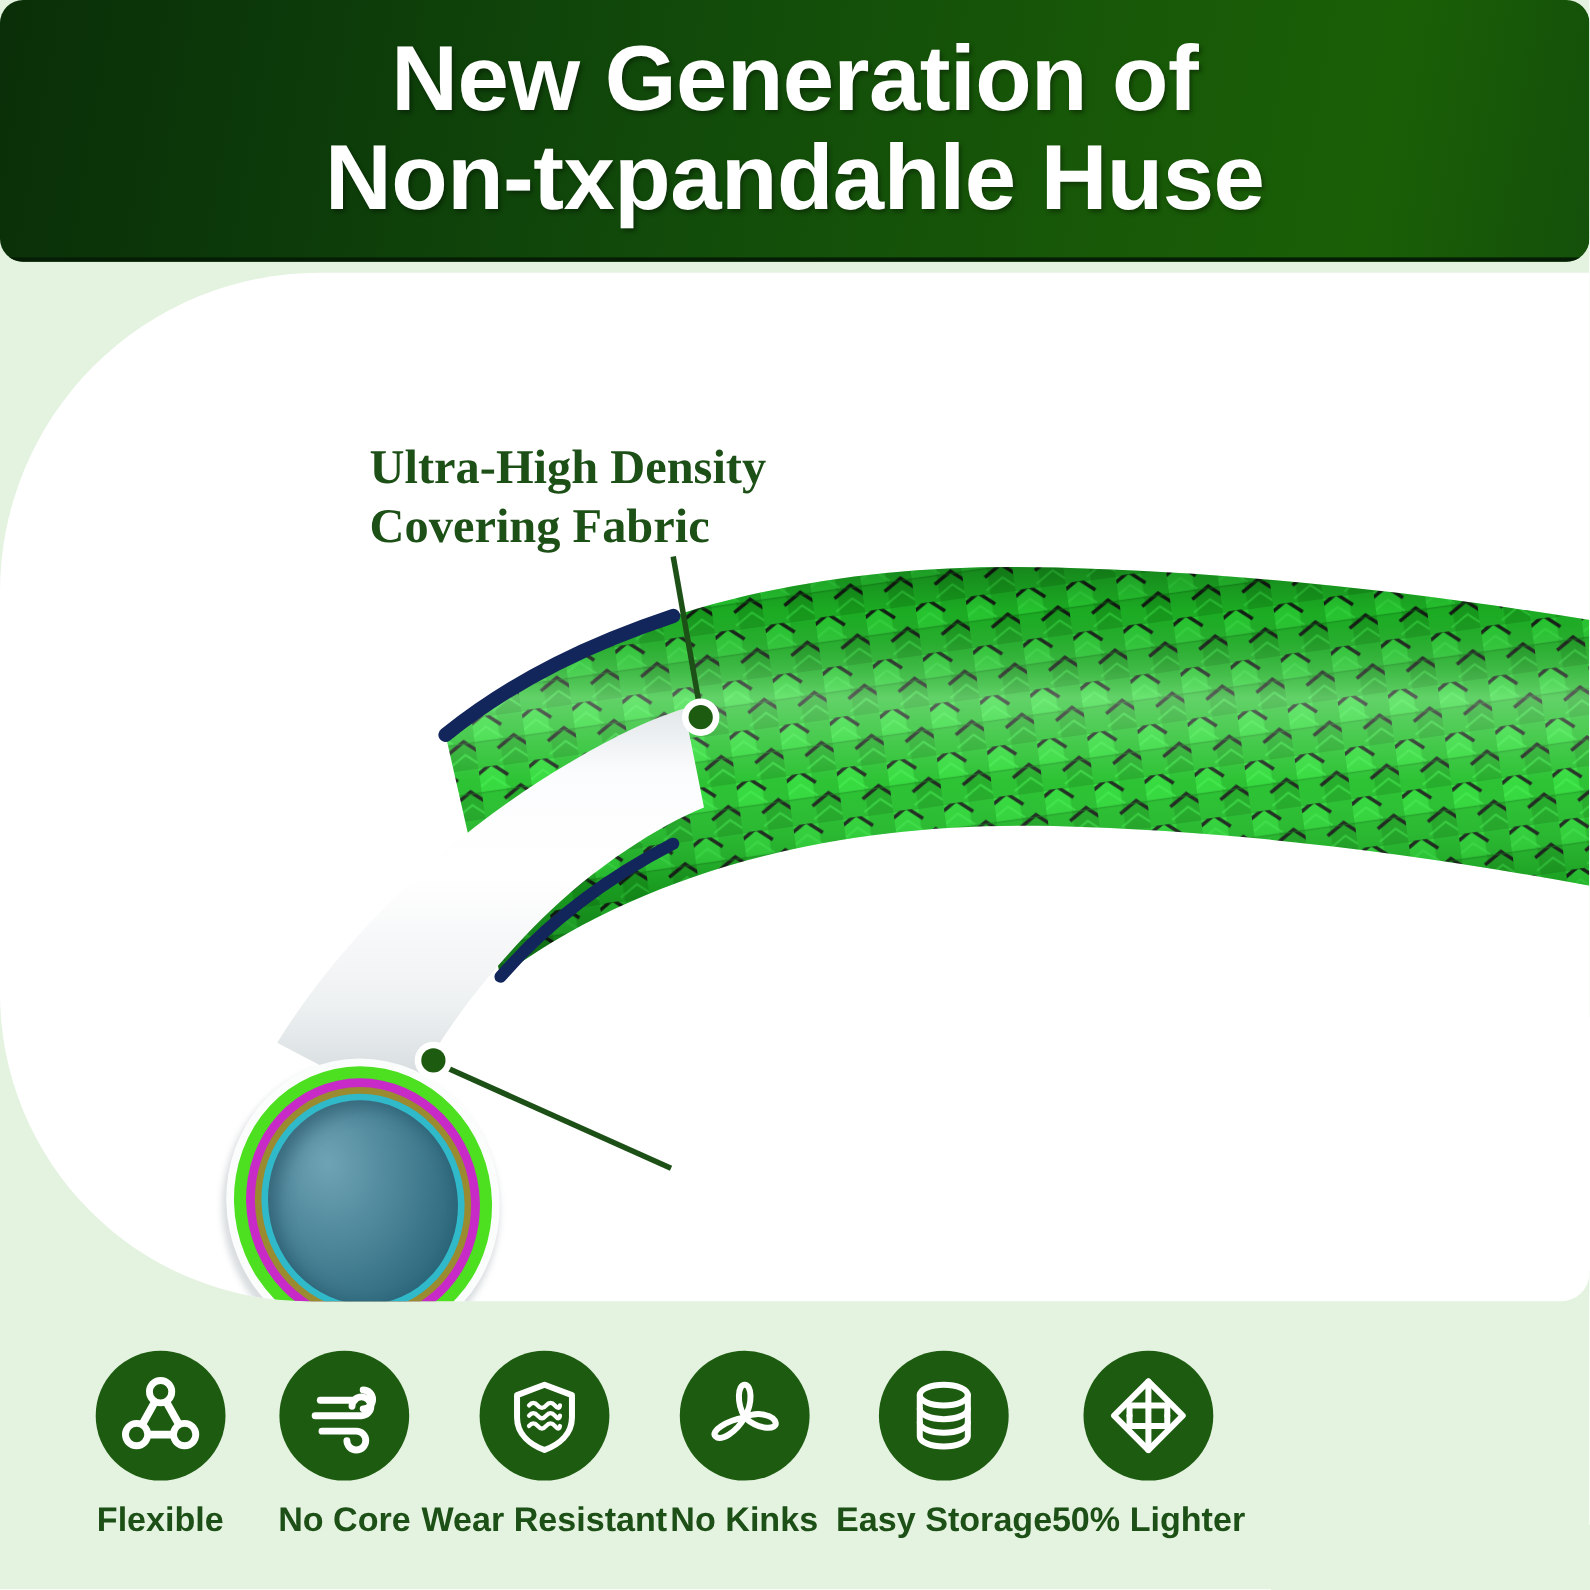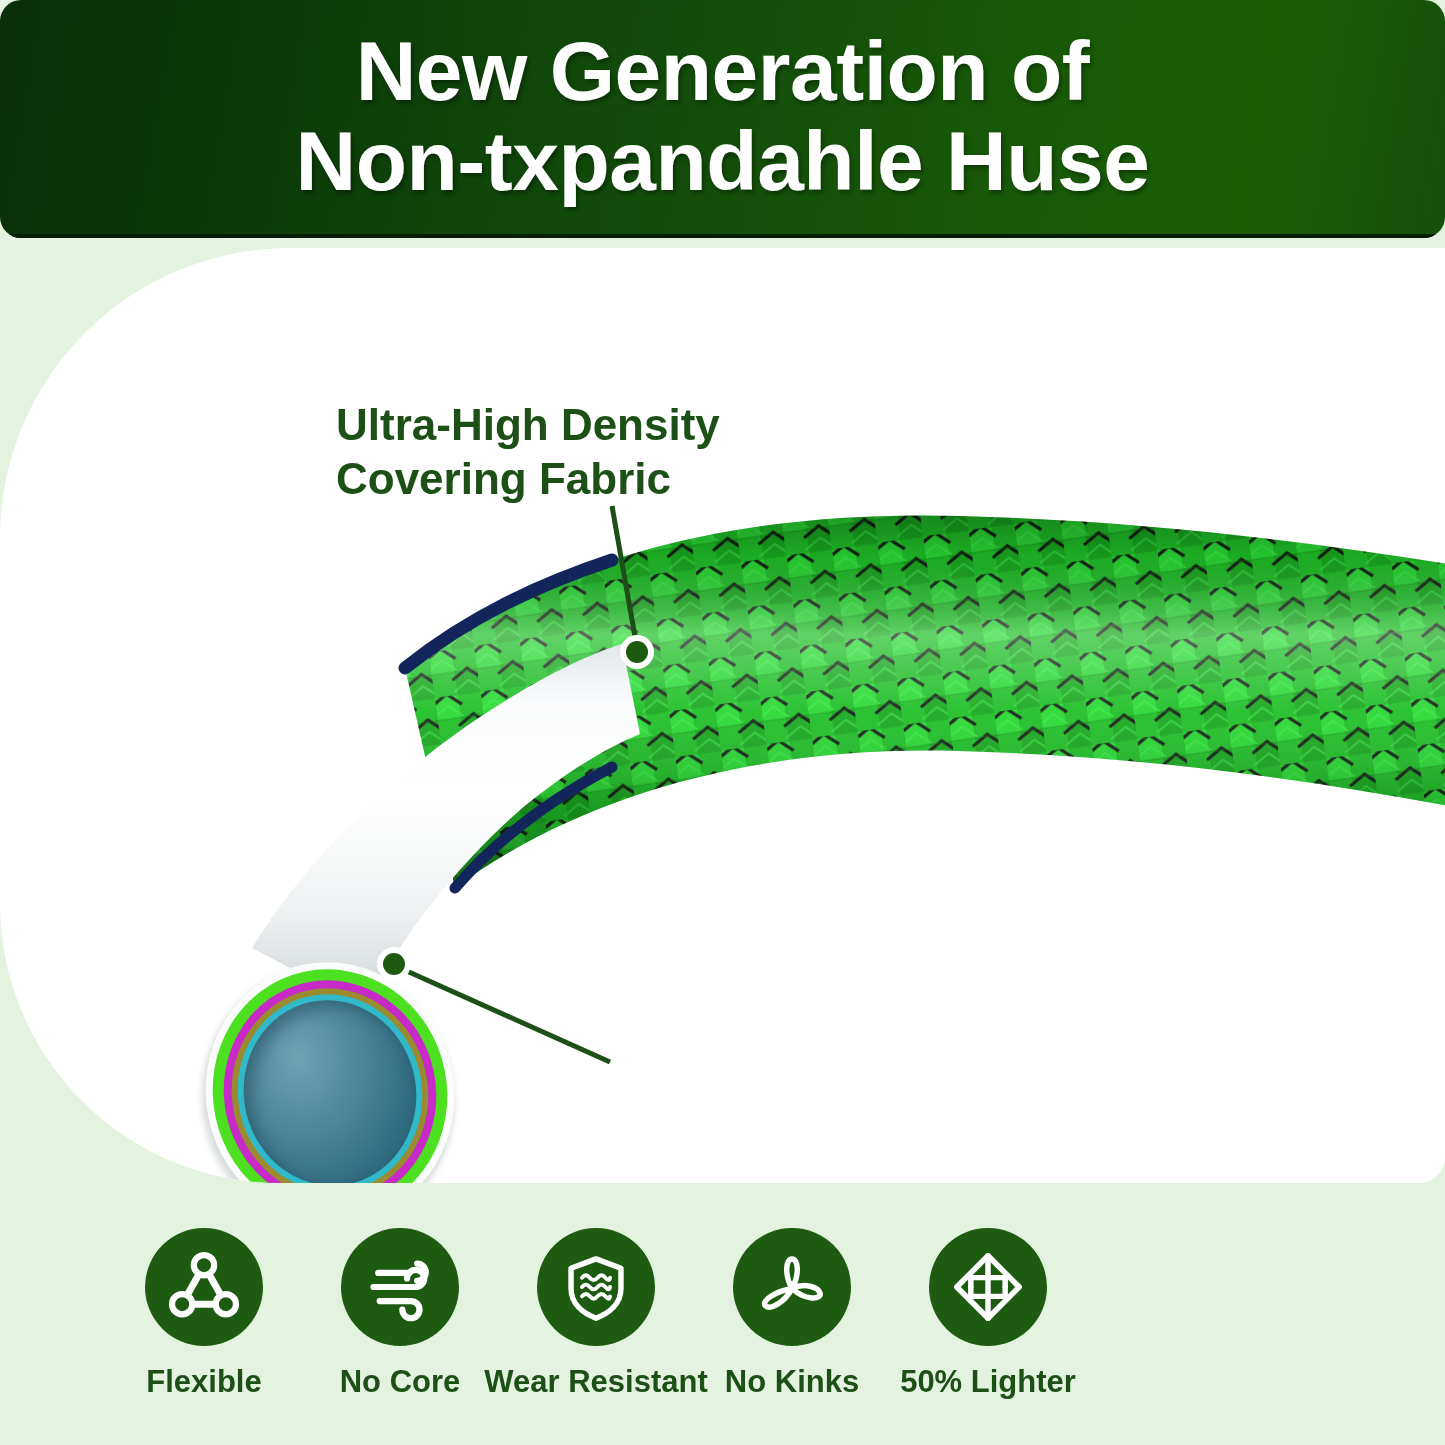--- a/index.html
+++ b/index.html
@@ -136,21 +136,21 @@
     width: 172px; height: 186px;
     background: radial-gradient(ellipse at 36% 28%, #6ea3b4 0%, #4d8699 40%, #2f6a7e 75%, #23576a 100%);
     transform: rotate(-12deg);
     box-shadow: inset 6px 8px 16px rgba(20,60,80,0.45);
   }
 
   
   .annot-text {
     position: absolute;
     color: #1d5016;
-    font-family: Liberation Sans, sans-serif;
+    font-family: Liberation Serif, serif;
     font-weight: bold;
     font-size: 44px;
     line-height: 54px;
     white-space: pre-line;
   }
   .annot-top { left: 336px; top: 398px; }
   .annot-bottom { left: 618px; top: 1026px; }
 
   .leader-svg {
     position: absolute;
@@ -162,24 +162,23 @@
   }
 
   
   .feature-row {
     position: absolute;
     left: 0;
     top: 1228px;
     width: 1194px;
     height: 200px;
     display: flex;
-    justify-content: flex-start;
+    justify-content: flex-end;
     padding: 0 62px;
     box-sizing: border-box;
-    margin-left: 44px;
   }
   .feature-item {
     width: 196px;
     display: flex;
     flex-direction: column;
     align-items: center;
   }
   .feature-circle {
     width: 118px;
     height: 118px;
@@ -356,20 +355,33 @@
           <g fill="none" stroke="#ffffff" stroke-width="7" stroke-linecap="round" stroke-linejoin="round">
             <path d="M50 52 C40 34 42 14 50 14 C58 14 60 34 50 52 Z"></path>
             <path d="M50 52 C66 44 84 50 86 58 C88 66 68 68 50 52 Z"></path>
             <path d="M50 52 C40 70 22 80 16 74 C10 68 28 56 50 52 Z"></path>
           </g>
         </svg>
       </div>
       <div class="feature-label">No Kinks</div>
     </div>
 
+    <div class="feature-item">
+      <div class="feature-circle">
+        <svg viewBox="0 0 100 100">
+          <g fill="none" stroke="#ffffff" stroke-width="7" stroke-linecap="round">
+            <ellipse cx="50" cy="26" rx="28" ry="12"></ellipse>
+            <path d="M22 26 V74 A28 12 0 0 0 78 74 V26"></path>
+            <path d="M22 42 A28 12 0 0 0 78 42"></path>
+            <path d="M22 58 A28 12 0 0 0 78 58"></path>
+          </g>
+        </svg>
+      </div>
+      <div class="feature-label">Easy Storage</div>
+    </div>
 
     <div class="feature-item">
       <div class="feature-circle">
         <svg viewBox="0 0 100 100">
           <g fill="none" stroke="#ffffff" stroke-width="7" stroke-linecap="round" stroke-linejoin="round">
             <path d="M50 10 L90 50 L50 90 L10 50 Z"></path>
             <path d="M50 10 L50 90"></path>
             <path d="M28 38 L72 38"></path>
             <path d="M28 62 L72 62"></path>
             <path d="M28 38 L28 50"></path>

